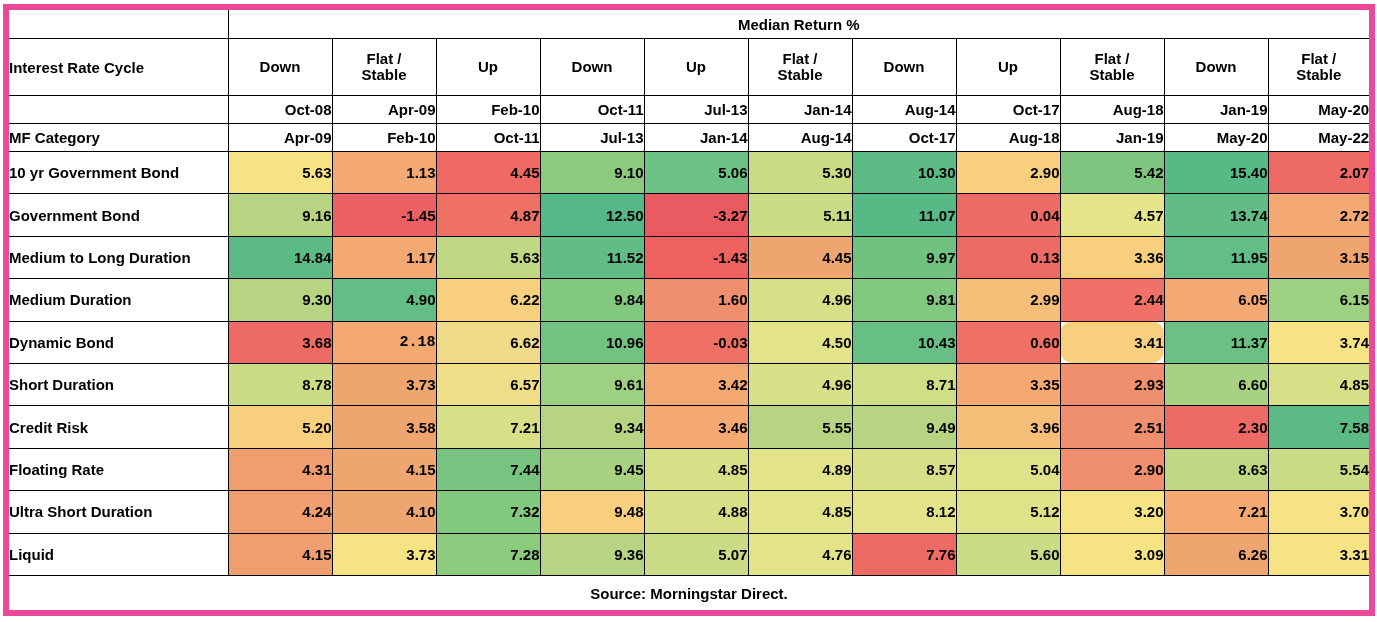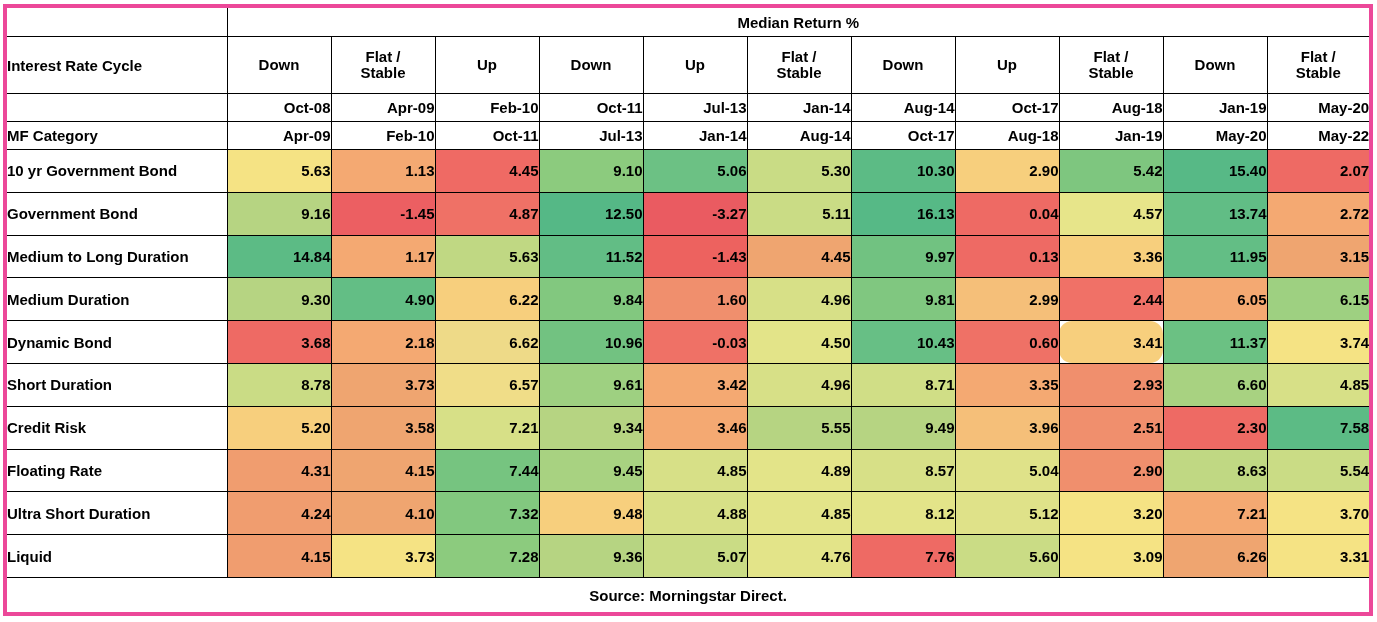--- a/index.html
+++ b/index.html
@@ -17,21 +17,21 @@
     width: 1377px;
     height: 622px;
     box-sizing: border-box;
     padding: 4px 3px 3px 3px;
   }
   table.heat {
     border-collapse: collapse;
     table-layout: fixed;
     width: 1370px;
     height: 612px;
-    border: 4px solid #ec4899;
+    border: 6px solid #ec4899;
   }
   table.heat td, table.heat th {
     border: 1px solid #000;
     padding: 0;
     font-size: 15px;
     font-weight: bold;
     color: #000;
     vertical-align: middle;
     white-space: nowrap;
   }
@@ -171,21 +171,21 @@
           <td class="val" style="background: rgb(238, 106, 100);">2.07</td>
         </tr>
         <tr class="datarow">
           <td class="rowlabel">Government Bond</td>
           <td class="val" style="background: rgb(182, 212, 130);">9.16</td>
           <td class="val" style="background: rgb(236, 95, 98);">-1.45</td>
           <td class="val" style="background: rgb(239, 113, 102);">4.87</td>
           <td class="val" style="background: rgb(85, 184, 134);">12.50</td>
           <td class="val" style="background: rgb(234, 91, 97);">-3.27</td>
           <td class="val" style="background: rgb(202, 220, 133);">5.11</td>
-          <td class="val" style="background: rgb(86, 185, 134);">16.13</td>
+          <td class="val" style="background: rgb(86, 185, 134);">11.07</td>
           <td class="val" style="background: rgb(238, 106, 100);">0.04</td>
           <td class="val" style="background: rgb(231, 229, 138);">4.57</td>
           <td class="val" style="background: rgb(97, 189, 133);">13.74</td>
           <td class="val" style="background: rgb(244, 169, 114);">2.72</td>
         </tr>
         <tr class="datarow">
           <td class="rowlabel">Medium to Long Duration</td>
           <td class="val" style="background: rgb(92, 187, 133);">14.84</td>
           <td class="val" style="background: rgb(244, 169, 114);">1.17</td>
           <td class="val" style="background: rgb(192, 216, 131);">5.63</td>
@@ -208,21 +208,21 @@
           <td class="val" style="background: rgb(215, 224, 135);">4.96</td>
           <td class="val" style="background: rgb(128, 199, 128);">9.81</td>
           <td class="val" style="background: rgb(245, 191, 121);">2.99</td>
           <td class="val" style="background: rgb(240, 113, 103);">2.44</td>
           <td class="val" style="background: rgb(244, 169, 114);">6.05</td>
           <td class="val" style="background: rgb(158, 208, 129); margin-left: 12px;">6.15</td>
         </tr>
         <tr class="datarow">
           <td class="rowlabel">Dynamic Bond</td>
           <td class="val" style="background: rgb(238, 106, 100);">3.68</td>
-          <td class="val" style="background: rgb(244, 169, 114);">2.18</td>
+          <td class="val" style="background: rgb(244, 169, 114); font-family: Liberation Mono, monospace;">2.18</td>
           <td class="val" style="background: rgb(238, 218, 136);">6.62</td>
           <td class="val" style="background: rgb(114, 194, 129);">10.96</td>
           <td class="val" style="background: rgb(239, 113, 102);">-0.03</td>
           <td class="val" style="background: rgb(227, 228, 137);">4.50</td>
           <td class="val" style="background: rgb(103, 191, 133);">10.43</td>
           <td class="val" style="background: rgb(239, 113, 102);">0.60</td>
           <td class="val" style="background: rgb(247, 207, 125); border-radius: 13px;">3.41</td>
           <td class="val" style="background: rgb(107, 193, 131);">11.37</td>
           <td class="val" style="background: rgb(245, 227, 132);">3.74</td>
         </tr>

